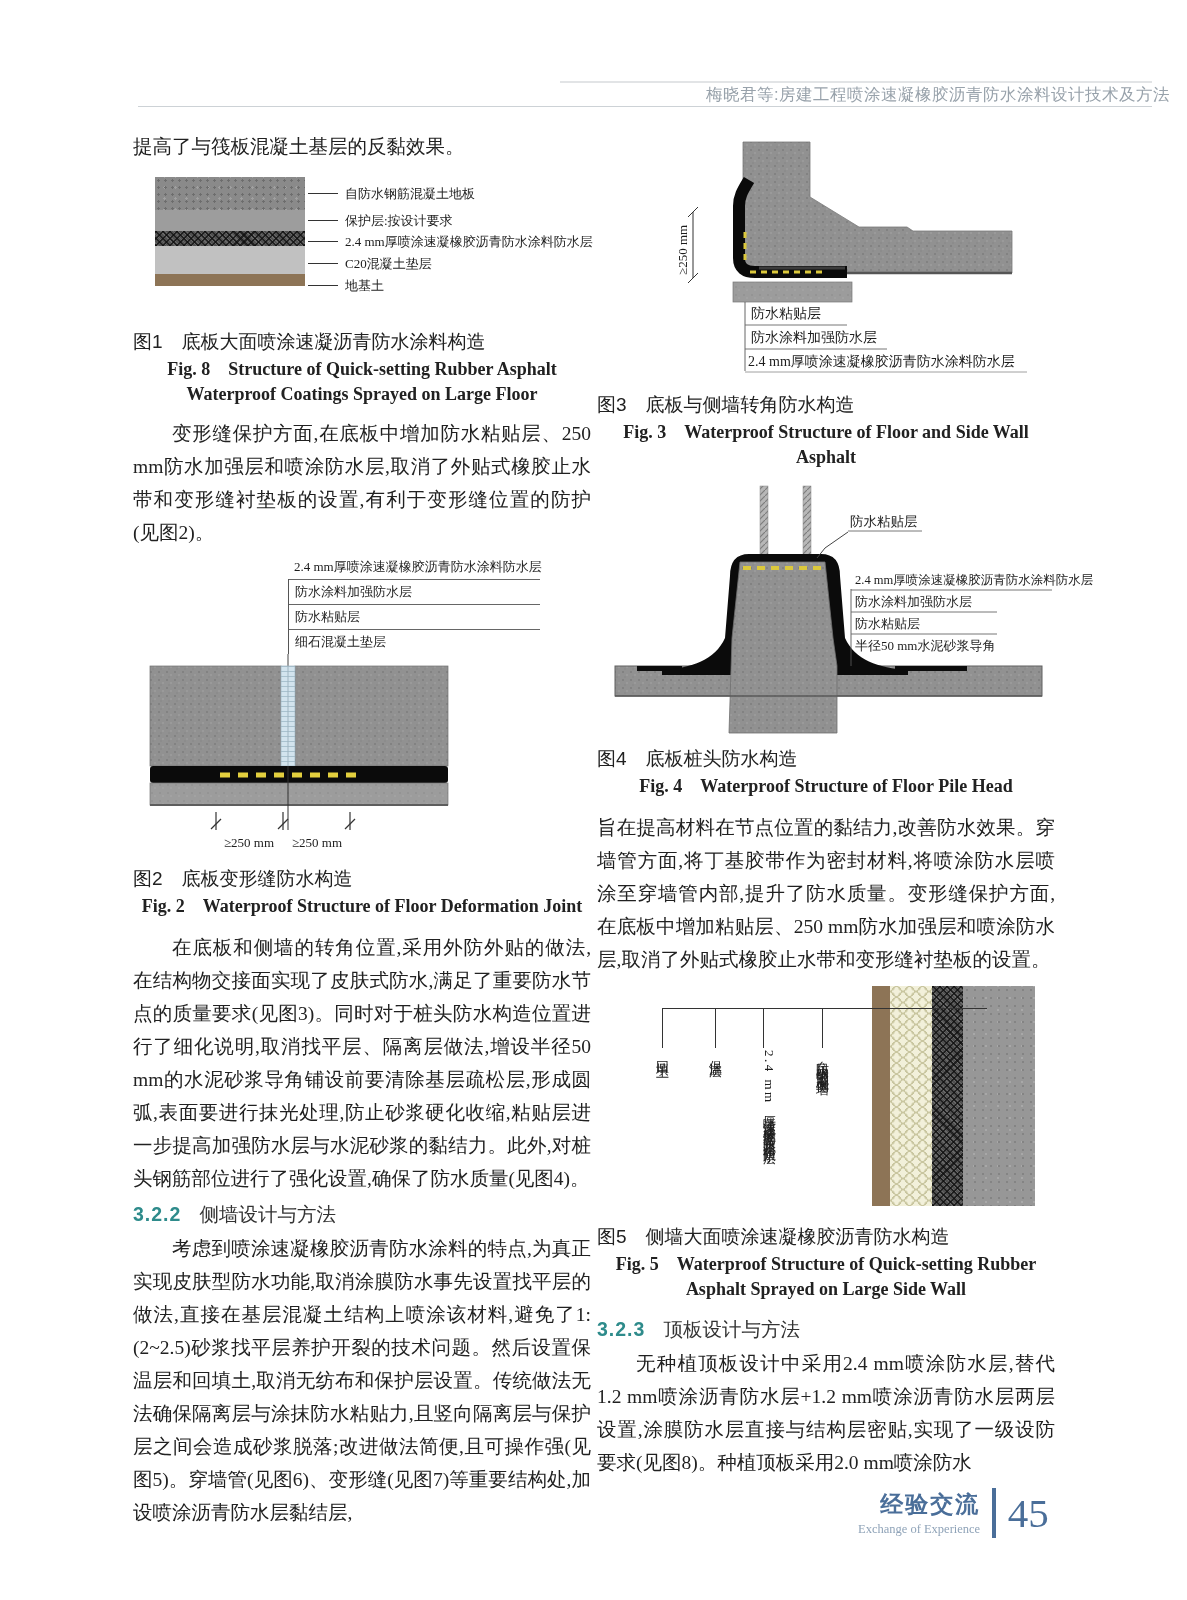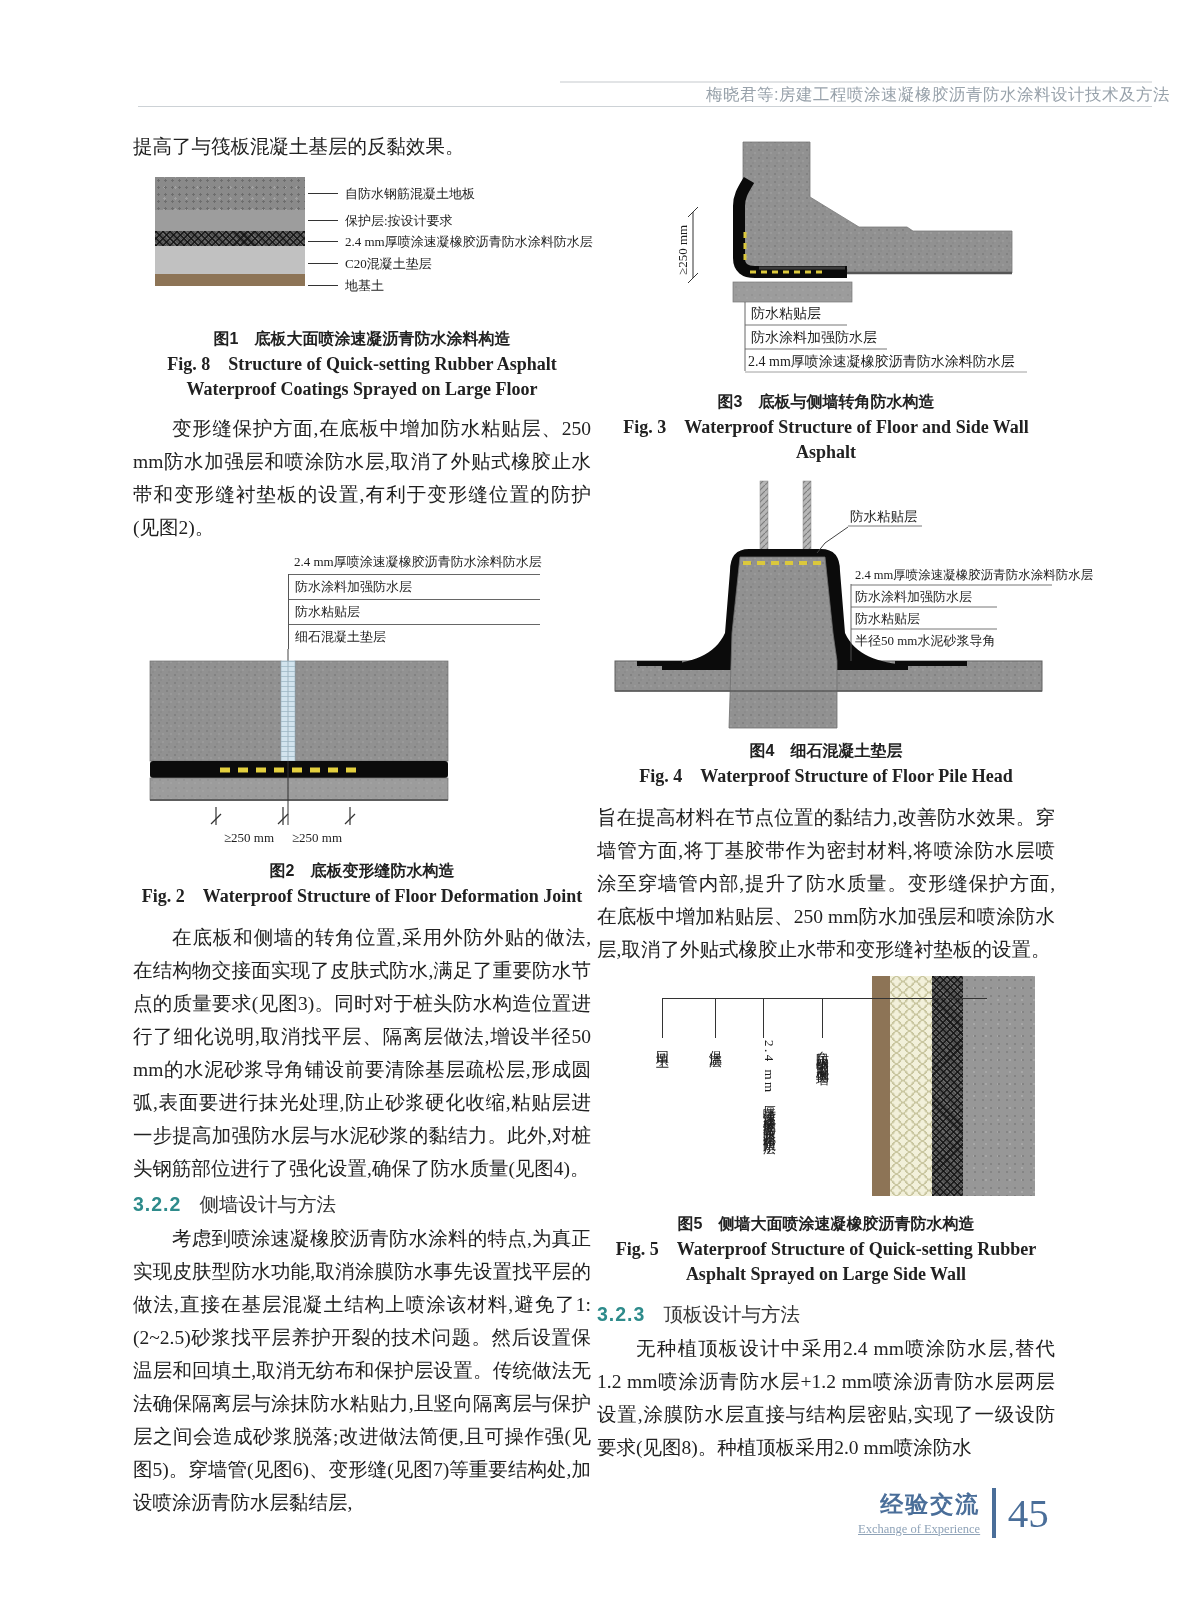--- a/index.html
+++ b/index.html
@@ -15,22 +15,22 @@
   .header-rule{position:absolute;top:106px;left:138px;width:1014px;height:0;border-top:1.5px solid #cdd2d6;}
   .top-faint-rule{position:absolute;top:81px;left:560px;width:592px;height:0;border-top:2px solid #e2e4e6;}
   
   .col{position:absolute;width:458px;}
   #col-left{left:133px;top:130px;}
   #col-right{left:597px;top:132px;}
   p.body{font-size:19.5px;line-height:33px;text-align:justify;margin:0 0 2px 0;}
   p.body.indent{text-indent:2em;}
   .sec-head{margin:6px 0 4px 0;font-family:"Liberation Sans","DejaVu Sans",sans-serif;font-size:19.5px;color:#333;}
   .sec-head .num{color:var(--accent-teal);font-weight:bold;letter-spacing:1px;margin-right:18px;}
-  .cap-zh{font-family:"Liberation Sans","DejaVu Sans",sans-serif;font-weight:bold;font-size:16px;
-          text-align:center;margin:6px 0 2px 0;}
+  .cap-zh{font-family:"Liberation Sans","DejaVu Sans",sans-serif;font-weight:normal;font-size:19px;
+          margin:6px 0 2px 0;}
   .cap-en{font-weight:bold;font-size:18px;text-align:center;margin:0;line-height:25px;}
   
   .fig1{position:relative;height:150px;margin:10px 0 0 0;}
   .fig1 .stack{position:absolute;left:22px;top:4px;width:150px;}
   .layer{width:150px;}
   .conc-dark{background-color:#8a8a8a;background-image:radial-gradient(#6d6d6d 1px,transparent 1.4px),radial-gradient(#a0a0a0 1px,transparent 1.4px);background-size:7px 7px,11px 11px;background-position:0 0,4px 5px;}
   .conc{background-color:#979797;background-image:radial-gradient(#848484 1px,transparent 1.3px),radial-gradient(#a8a8a8 1px,transparent 1.3px);background-size:8px 8px,12px 12px;background-position:0 0,5px 6px;}
   .flat-gray{background:#9d9d9d;}
   .light-gray{background:#c1c1c1;}
   .soil{background:#8d7456;}
@@ -54,21 +54,21 @@
     radial-gradient(circle at 50% 50%,transparent 4.2px,#c9c6a0 4.2px 5.2px,transparent 5.2px);
     background-size:13px 11px,13px 11px;background-position:0 0,6.5px 5.5px;}
   .fig5 .lead-h{position:absolute;top:22px;left:65px;width:325px;height:1px;background:#333;}
   .fig5 .drop{position:absolute;top:22px;width:1px;height:40px;background:#333;}
   .vlabel{position:absolute;top:64px;writing-mode:vertical-rl;text-orientation:mixed;
     font-size:13px;letter-spacing:2.5px;color:#1c1c1c;line-height:17px;}
   
   .footer{position:absolute;top:1488px;left:858px;display:flex;align-items:center;gap:12px;
     font-family:"Liberation Serif","DejaVu Serif",serif;}
   .f-zh{font-family:Liberation Mono, monospace;font-weight:bold;font-size:23px;color:var(--footer-blue);letter-spacing:2px;}
-  .f-en{font-size:12.5px;color:#8fa3b8;margin-top:2px;text-decoration:underline;}
+  .f-en{font-size:12.5px;color:#8fa3b8;margin-top:2px;}
   .f-bar{width:3.5px;height:50px;background:var(--footer-blue);}
   .f-num{font-size:41px;color:var(--footer-blue);}
 </style>
 </head>
 <body>
 
 <svg width="0" height="0" style="position:absolute" aria-hidden="true">
   <defs>
     <pattern id="pConc" width="8" height="8" patternUnits="userSpaceOnUse">
       <rect width="8" height="8" fill="#919191"></rect>
@@ -213,21 +213,21 @@
       <line x1="251" y1="53" x2="325" y2="53" stroke="#555" stroke-width="0.8"></line>
       <line x1="254" y1="111" x2="254" y2="188" stroke="#555" stroke-width="0.9"></line>
       <text x="258" y="106" font-size="12.5">2.4 mm厚喷涂速凝橡胶沥青防水涂料防水层</text>
       <line x1="254" y1="112" x2="455" y2="112" stroke="#666" stroke-width="0.9"></line>
       <text x="258" y="128" font-size="13">防水涂料加强防水层</text>
       <line x1="254" y1="134" x2="400" y2="134" stroke="#666" stroke-width="0.9"></line>
       <text x="258" y="150" font-size="13">防水粘贴层</text>
       <line x1="254" y1="156" x2="400" y2="156" stroke="#666" stroke-width="0.9"></line>
       <text x="258" y="172" font-size="13">半径50 mm水泥砂浆导角</text>
     </svg>
-    <div class="cap-zh">图4　细石混凝土垫层</div>
+    <div class="cap-zh">图4　底板桩头防水构造</div>
     <div class="cap-en" style="margin-bottom:12px">Fig. 4　Waterproof Structure of Floor Pile Head</div>
 
     <p class="body">旨在提高材料在节点位置的黏结力,改善防水效果。穿墙管方面,将丁基胶带作为密封材料,将喷涂防水层喷涂至穿墙管内部,提升了防水质量。变形缝保护方面,在底板中增加粘贴层、250 mm防水加强层和喷涂防水层,取消了外贴式橡胶止水带和变形缝衬垫板的设置。</p>
 
     
     <div class="fig5">
       <div class="lyr soil" style="left:275px;width:18px"></div>
       <div class="lyr hex" style="left:293px;width:42px"></div>
       <div class="lyr hatch" style="left:335px;width:31px"></div>
       <div class="lyr conc" style="left:366px;width:72px"></div>

